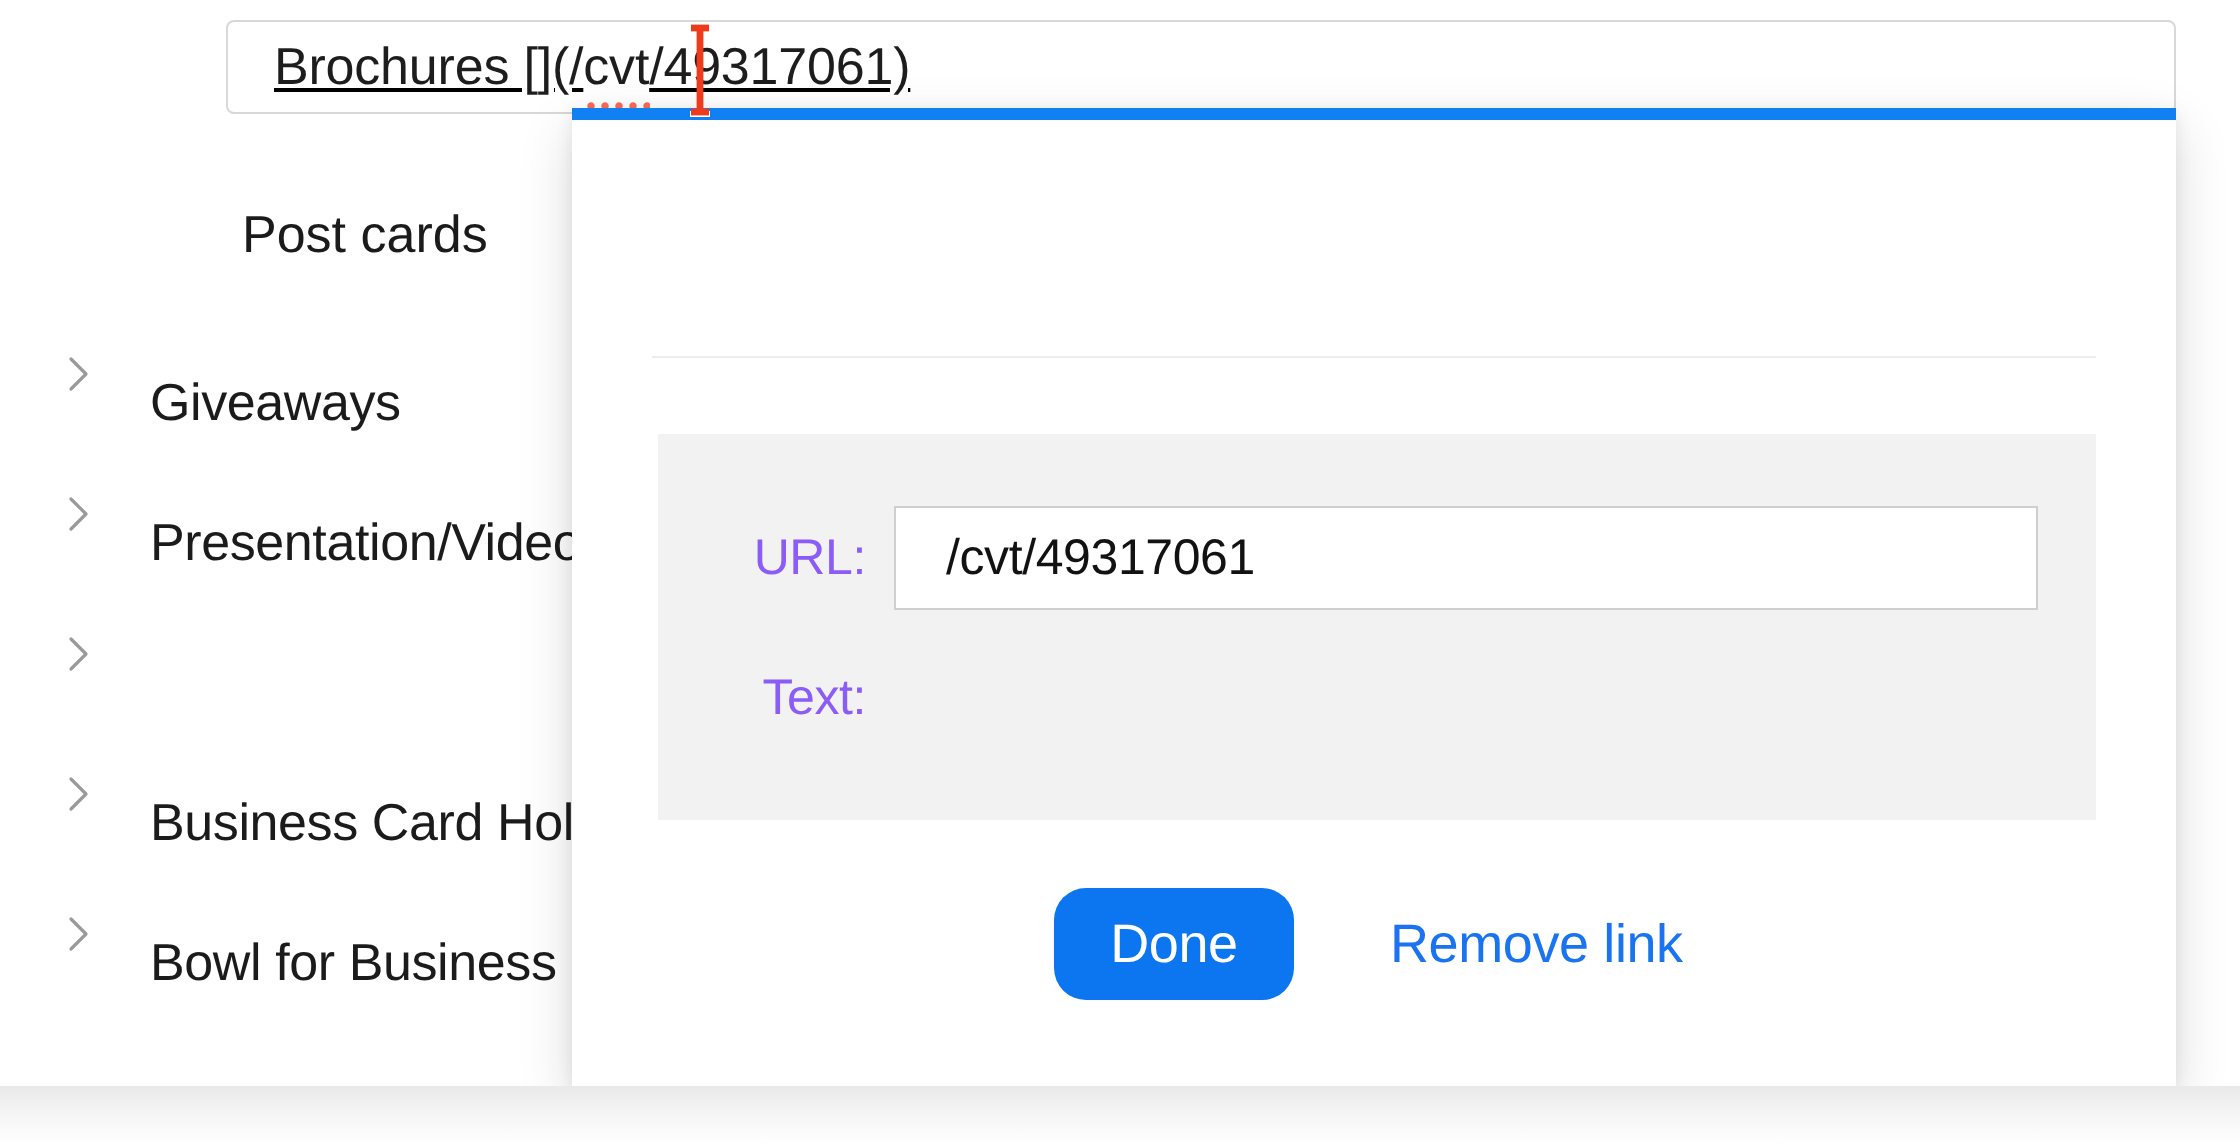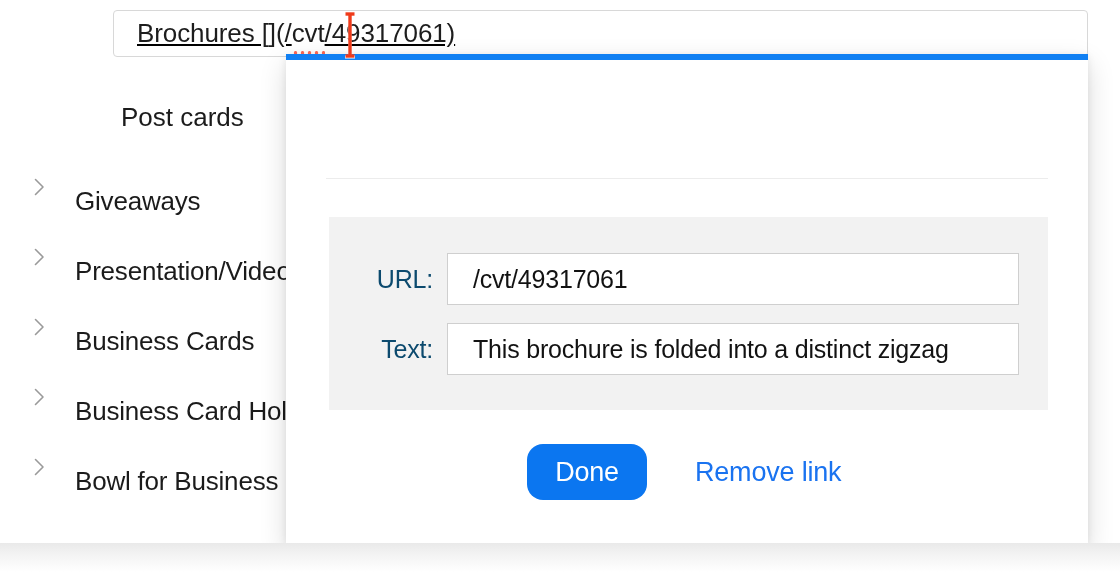--- a/index.html
+++ b/index.html
@@ -199,21 +199,21 @@
     align-items: center;
   }
   .field-row.url-row { top: 36px; }
   .field-row.text-row { top: 106px; }
 
   .field-label {
     width: 118px;
     text-align: right;
     padding-right: 14px;
     font-size: 25px;
-    color: #0c4a6e;
+    color: #8b5cf6;
     letter-spacing: -0.2px;
   }
   .field-input {
     width: 572px;
     height: 52px;
     background: #ffffff;
     border: 1px solid #cfcfcf;
     display: flex;
     align-items: center;
     padding-left: 25px;
@@ -312,21 +312,20 @@
       </span>
       <span class="lbl">Presentation/Video</span>
     </div>
 
     <div class="outline-row parent">
       <span class="chev">
         <svg width="11" height="18" viewBox="0 0 11 18" aria-hidden="true">
             <path d="M1.5 1.5 L9 9 L1.5 16.5" fill="none" stroke="#9a9a9a" stroke-width="1.6" stroke-linecap="round" stroke-linejoin="round"></path>
           </svg>
       </span>
-      <span class="lbl">Business Cards</span>
     </div>
 
     <div class="outline-row parent">
       <span class="chev">
         <svg width="11" height="18" viewBox="0 0 11 18" aria-hidden="true">
             <path d="M1.5 1.5 L9 9 L1.5 16.5" fill="none" stroke="#9a9a9a" stroke-width="1.6" stroke-linecap="round" stroke-linejoin="round"></path>
           </svg>
       </span>
       <span class="lbl">Business Card Holders</span>
     </div>
@@ -354,21 +353,20 @@
 
   <div class="fields-panel">
 
     <div class="field-row url-row">
       <div class="field-label">URL:</div>
       <div class="field-input">/cvt/49317061</div>
     </div>
 
     <div class="field-row text-row">
       <div class="field-label">Text:</div>
-      <div class="field-input">This brochure is folded into a distinct zigzag</div>
     </div>
 
   </div>
 
   <div class="dialog-actions">
     <button class="btn-primary">Done</button>
     <button class="btn-link">Remove link</button>
   </div>
 
 </div>

